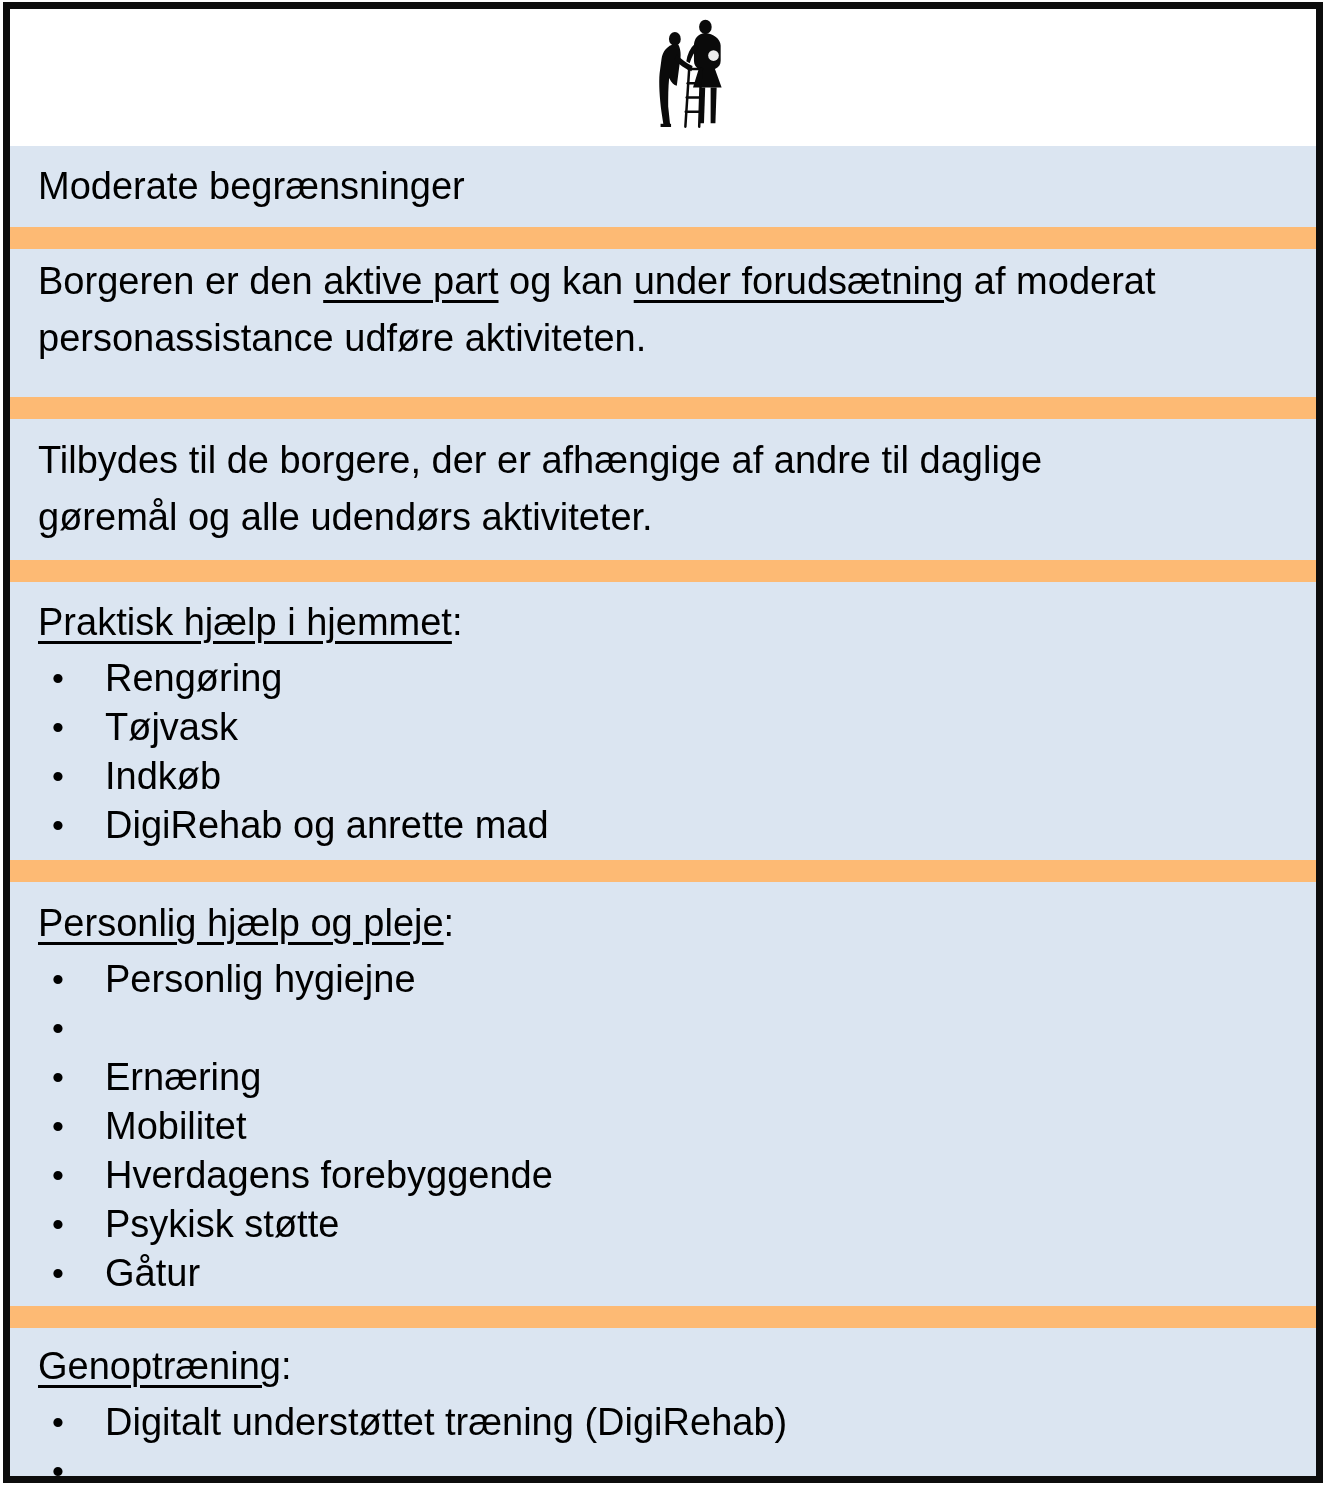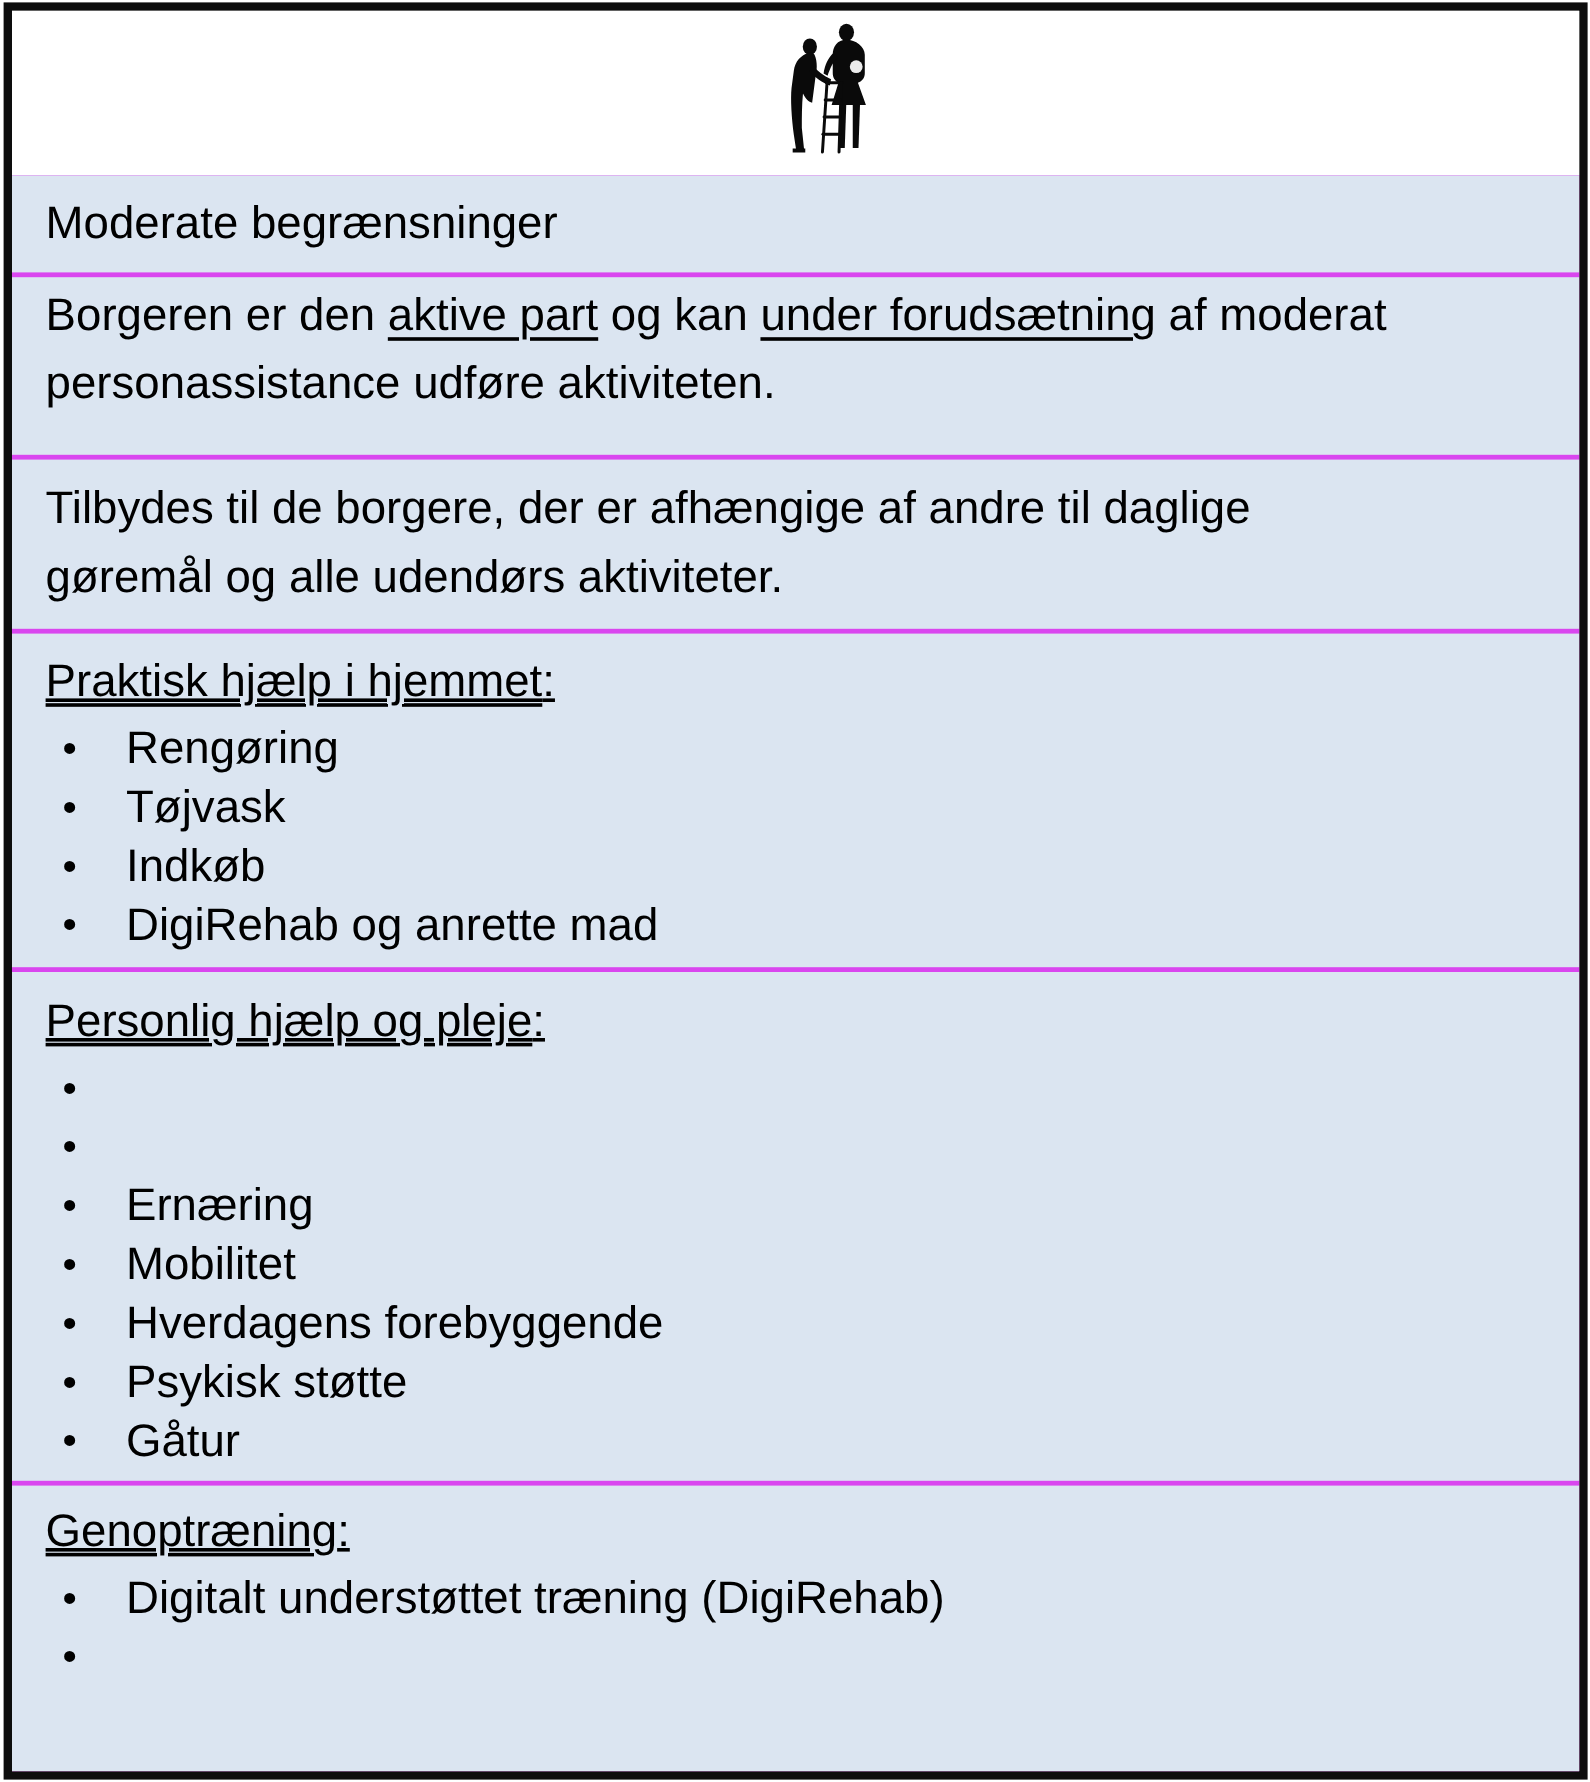--- a/index.html
+++ b/index.html
@@ -23,22 +23,22 @@
     background: #fff;
     display: flex;
     align-items: center;
     justify-content: center;
   }
   .header-cell svg { transform: translateX(30px); }
   .rows {
     flex: 1;
     display: flex;
     flex-direction: column;
-    gap: 4px;
-    background: #d946ef;
+    gap: 22px;
+    background: #fdba74;
     overflow: hidden;
   }
   .row {
     flex: none;
     background: var(--row-bg, #dbe5f1);
     padding: 14px 16px 0 28px;
     font-size: 38px;
     overflow: hidden;
   }
   .rows .row:nth-child(1) { height: 81px;  padding-top: 17px; line-height: 46px; }
@@ -53,21 +53,20 @@
   }
   .u {
     text-decoration: underline;
     text-decoration-thickness: 3px;
     text-underline-offset: 6px;
   }
   .list-heading {
     line-height: 49px;
     margin-bottom: 7px;
     white-space: nowrap;
-    text-decoration: underline;
   }
   ul.blist { list-style: none; padding-left: 14px; }
   ul.blist li {
     display: flex;
     line-height: 49px;
     align-items: flex-start;
   }
   .bullet {
     flex: none;
     width: 53px;
@@ -141,20 +140,21 @@
             <span class="bullet">•</span>
             <span class="itext">DigiRehab og anrette mad</span>
           </li>
         </ul>
       </div>
       <div class="row list">
         <div class="list-heading"><span class="u">Personlig hjælp og pleje</span><span>:</span></div>
         <ul class="blist">
           <li>
             <span class="bullet">•</span>
+            <span class="itext">Personlig hygiejne</span>
           </li>
           <li>
             <span class="bullet">•</span>
           </li>
           <li>
             <span class="bullet">•</span>
             <span class="itext">Ernæring</span>
           </li>
           <li>
             <span class="bullet">•</span>

